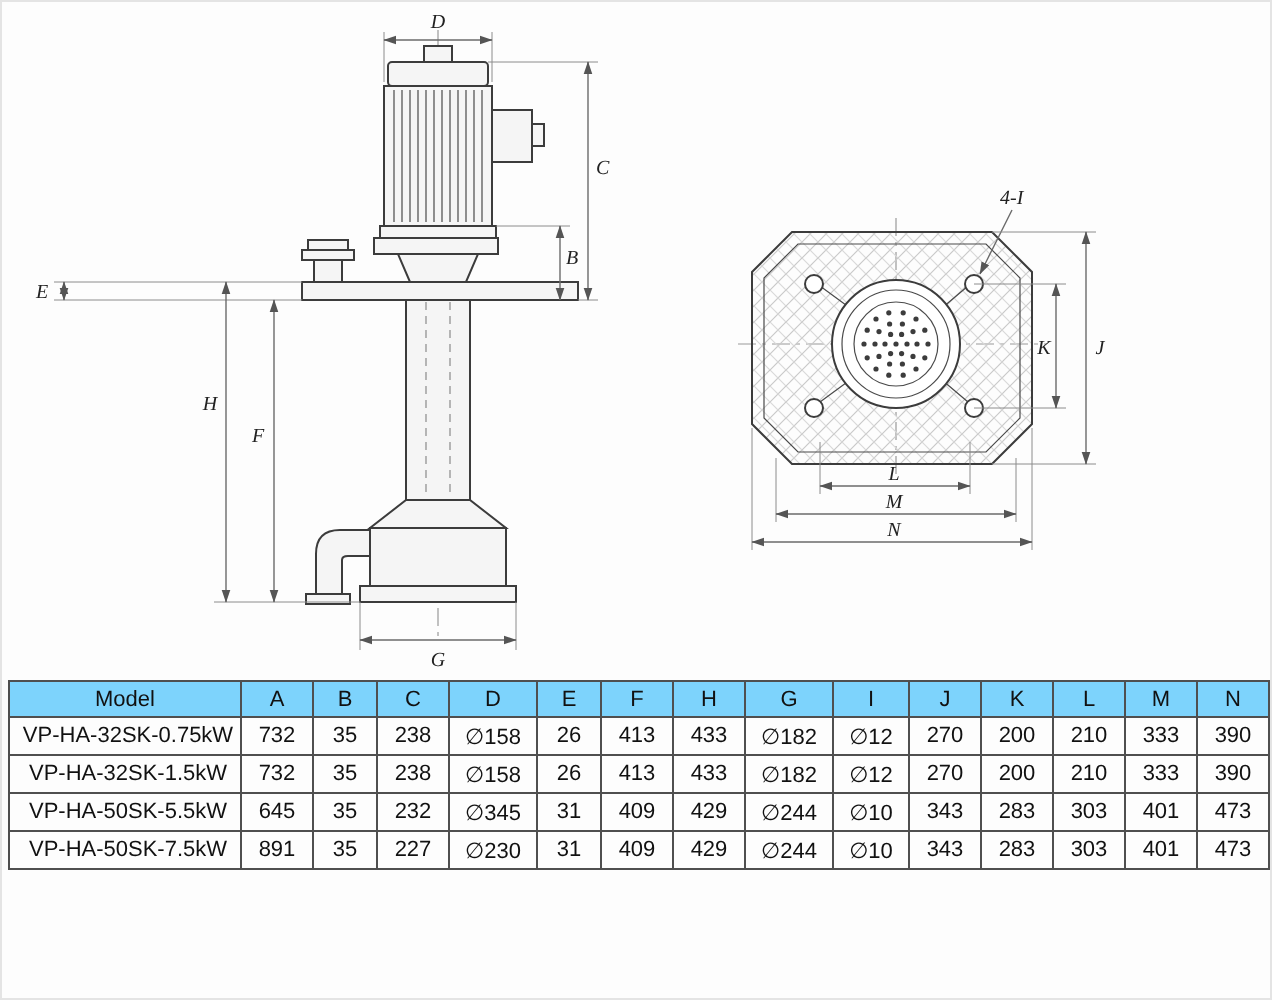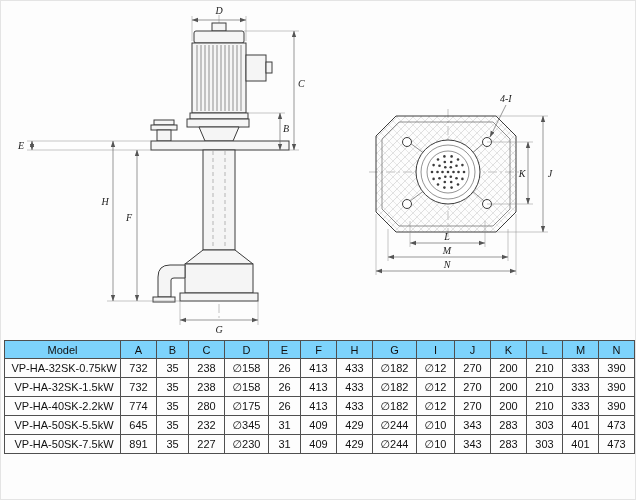--- a/index.html
+++ b/index.html
@@ -249,37 +249,20 @@
             <td>433</td>
             <td>∅182</td>
             <td>∅12</td>
             <td>270</td>
             <td>200</td>
             <td>210</td>
             <td>333</td>
             <td>390</td>
           </tr>
           <tr>
-            <td class="model">VP-HA-40SK-2.2kW</td>
-            <td>774</td>
-            <td>35</td>
-            <td>280</td>
-            <td>∅175</td>
-            <td>26</td>
-            <td>413</td>
-            <td>433</td>
-            <td>∅182</td>
-            <td>∅12</td>
-            <td>270</td>
-            <td>200</td>
-            <td>210</td>
-            <td>333</td>
-            <td>390</td>
-          </tr>
-          <tr>
             <td class="model">VP-HA-50SK-5.5kW</td>
             <td>645</td>
             <td>35</td>
             <td>232</td>
             <td>∅345</td>
             <td>31</td>
             <td>409</td>
             <td>429</td>
             <td>∅244</td>
             <td>∅10</td>

